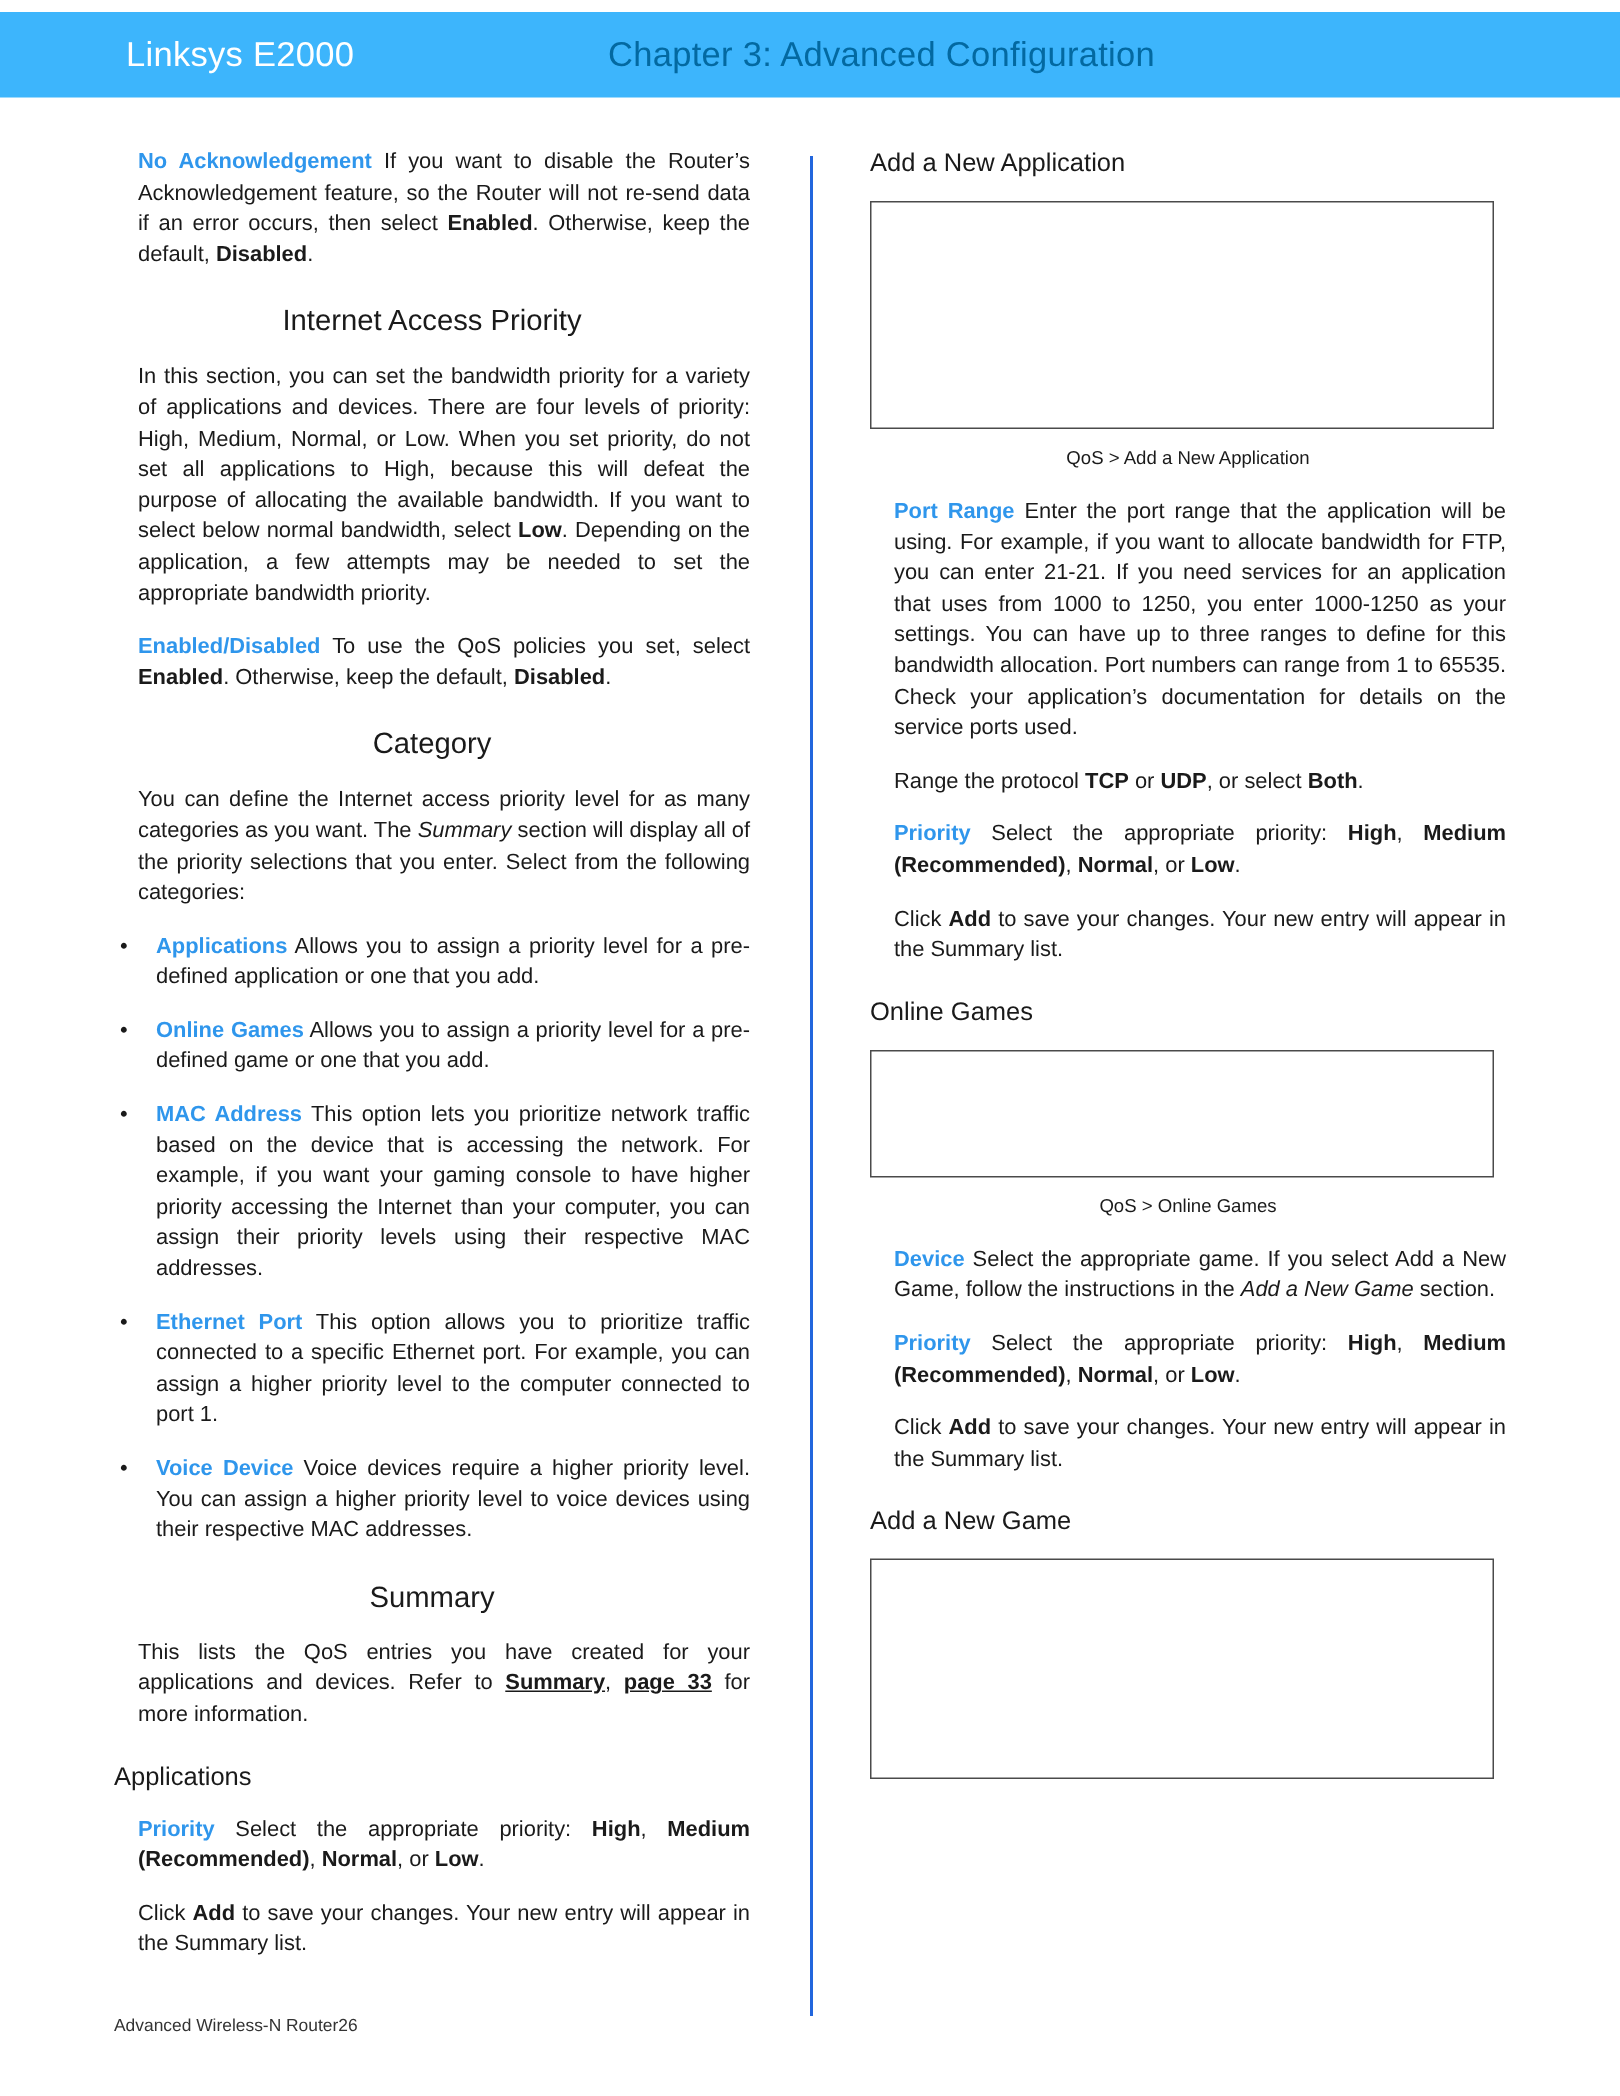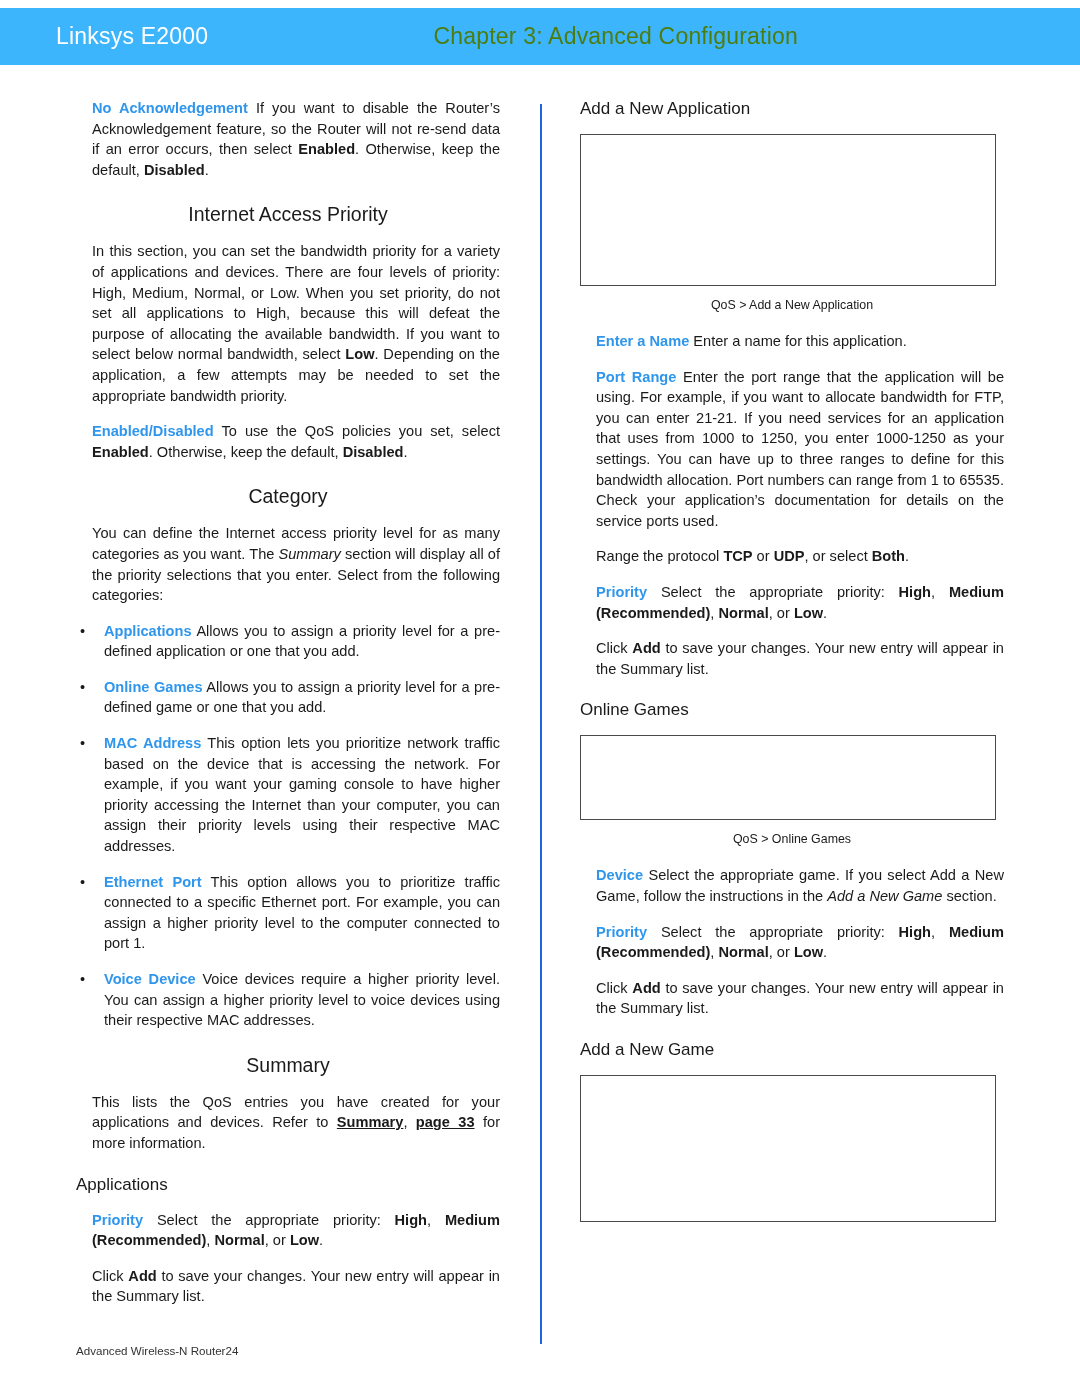--- a/index.html
+++ b/index.html
@@ -27,33 +27,33 @@
   }
   .header-inner {
     position: absolute;
     top: 8px;
     left: 0;
     width: 854px;
     height: 57px;
     display: flex;
     align-items: center;
     justify-content: space-between;
-    padding: 0 56px;
+    padding: 0 84px;
     box-sizing: border-box;
   }
   .header-left {
     font-size: 23px;
     color: #ffffff;
     font-weight: 400;
     letter-spacing: 0.2px;
     white-space: nowrap;
   }
   .header-right {
     font-size: 23px;
-    color: #4d7c0f;
+    color: #0369a1;
     font-weight: 400;
     letter-spacing: 0.2px;
     white-space: nowrap;
   }
 
   
   .page {
     position: absolute;
     top: 98px;
     left: 0;
@@ -221,21 +221,20 @@
 
   <div class="col-right">
 
     <h3 class="sub first">Add a New Application</h3>
 
     <div class="figure">
       <div class="fig-box app"></div>
       <div class="fig-caption">QoS &gt; Add a New Application</div>
     </div>
 
-    <p class="body"><span class="accent">Enter a Name</span><span>  Enter a name for this application.</span></p>
 
     <p class="body"><span class="accent">Port Range</span><span>  Enter the port range that the application will be using. For example, if you want to allocate bandwidth for FTP, you can enter 21-21. If you need services for an application that uses from 1000 to 1250, you enter 1000-1250 as your settings. You can have up to three ranges to define for this bandwidth allocation. Port numbers can range from 1 to 65535. Check your application’s documentation for details on the service ports used.</span></p>
 
     <p class="body"><span>Range the protocol </span><span class="b">TCP</span><span> or </span><span class="b">UDP</span><span>, or select </span><span class="b">Both</span><span>.</span></p>
 
     <p class="body"><span class="accent">Priority</span><span>  Select the appropriate priority: </span><span class="b">High</span><span>, </span><span class="b">Medium (Recommended)</span><span>, </span><span class="b">Normal</span><span>, or </span><span class="b">Low</span><span>.</span></p>
 
     <p class="body"><span>Click </span><span class="b">Add</span><span> to save your changes. Your new entry will appear in the Summary list.</span></p>
 
     <h3 class="sub">Online Games</h3>
@@ -255,14 +254,14 @@
 
     <div class="figure">
       <div class="fig-box newgame"></div>
     </div>
 
   </div>
 </div>
 
 <div class="footer">
   <div>Advanced Wireless-N Router</div>
-  <div>24</div>
+  <div>26</div>
 </div>
 
 </body></html>

